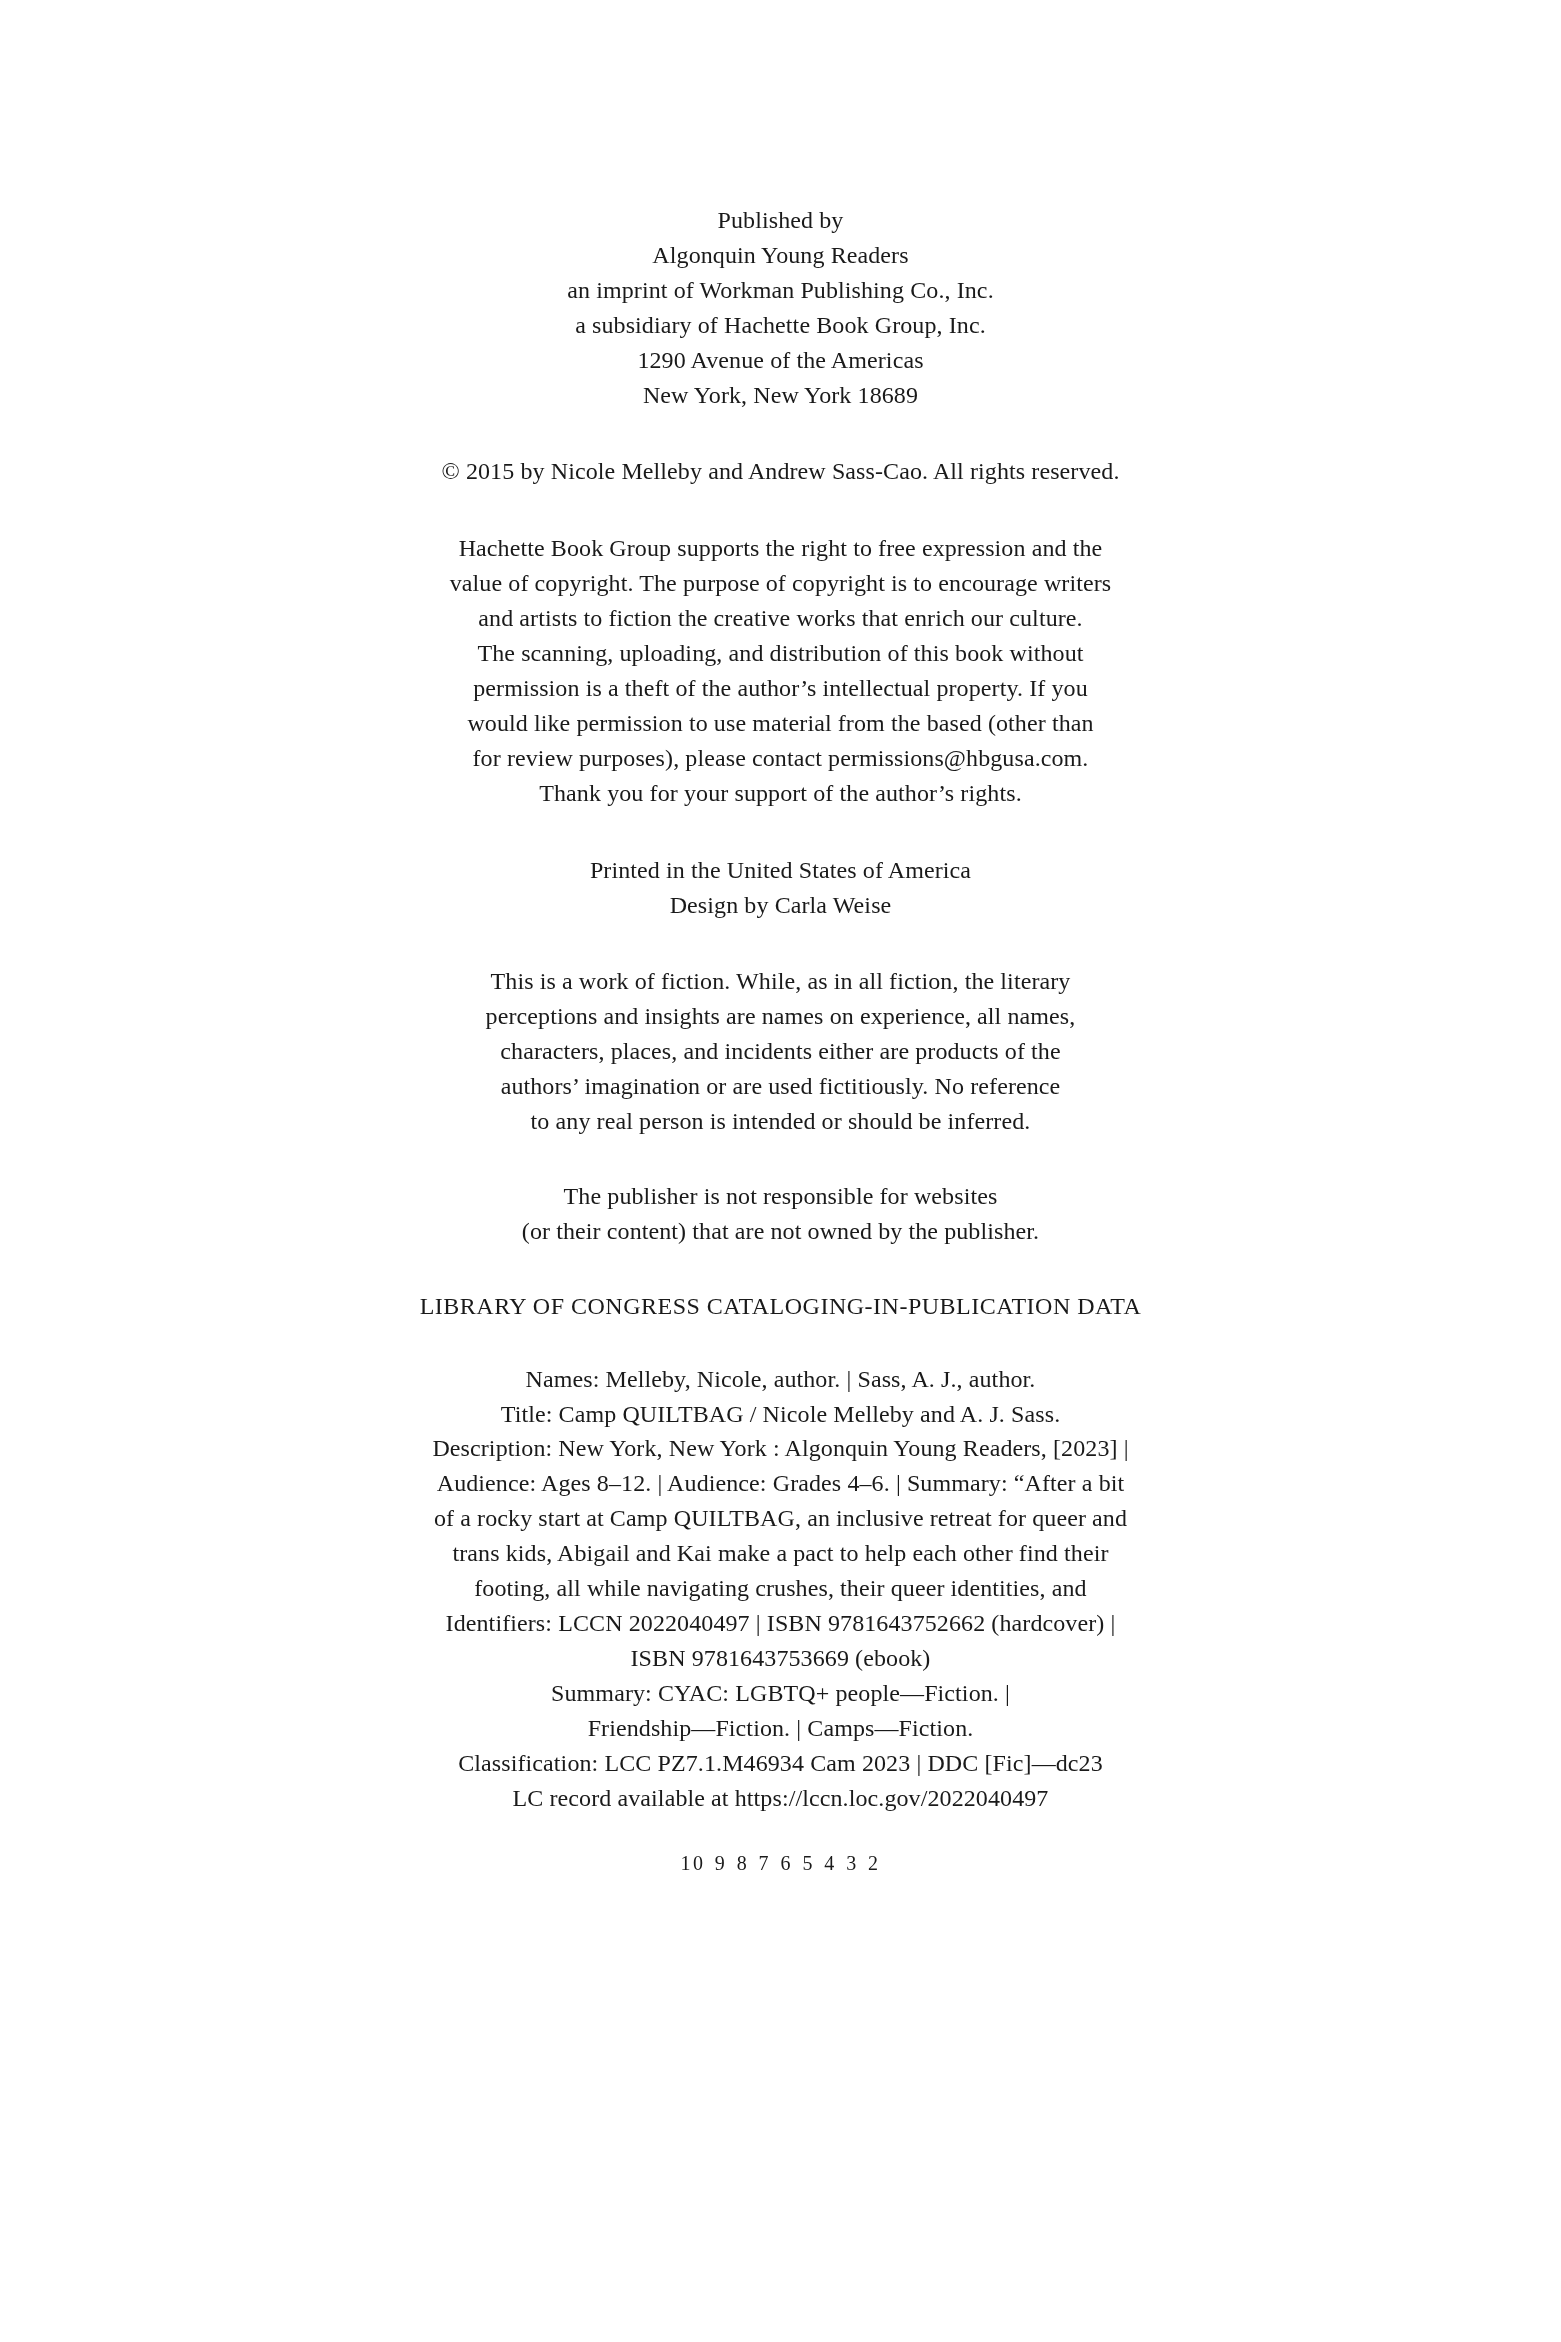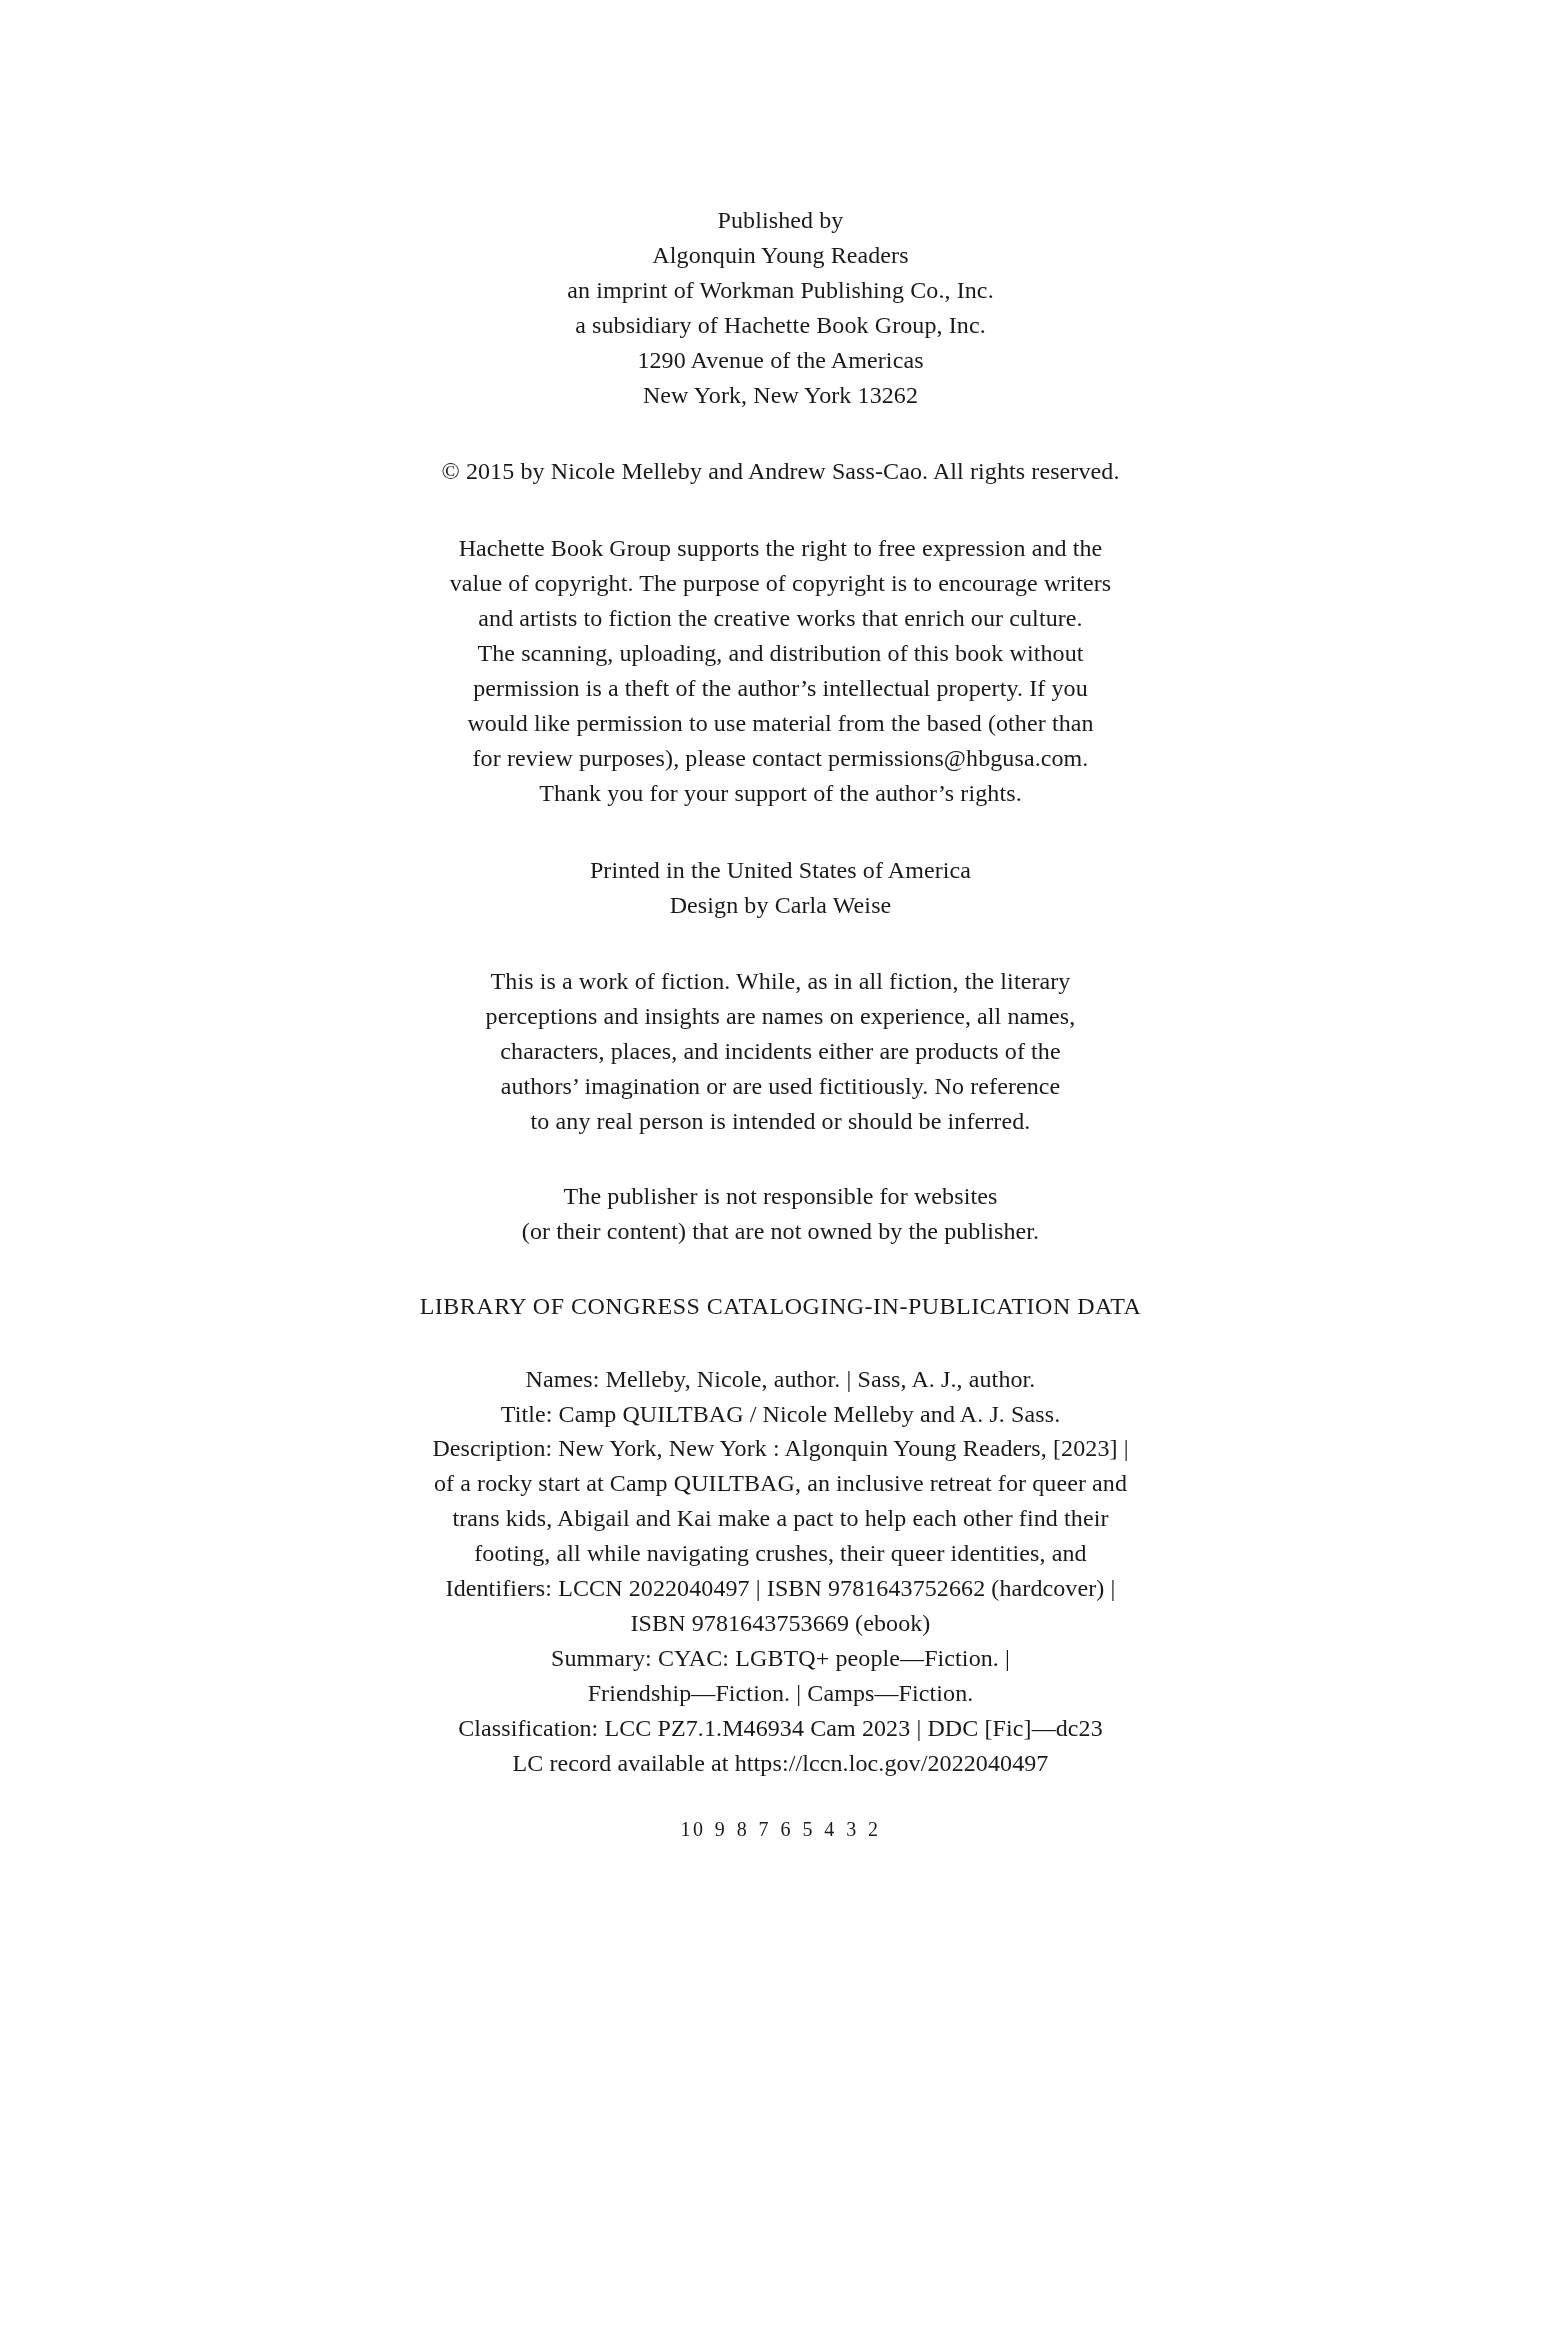--- a/index.html
+++ b/index.html
@@ -60,21 +60,21 @@
 
 <div class="page">
   <div class="content">
 
     <div class="block imprint">
       <span class="line">Published by</span>
       <span class="line">Algonquin Young Readers</span>
       <span class="line">an imprint of Workman Publishing Co., Inc.</span>
       <span class="line">a subsidiary of Hachette Book Group, Inc.</span>
       <span class="line">1290 Avenue of the Americas</span>
-      <span class="line">New York, New York 13262</span>
+      <span class="line">New York, New York 18689</span>
     </div>
 
     <div class="gap-lg"></div>
 
     <div class="block copyright-notice">
       <span class="line copyright-line">© 2015 by Nicole Melleby and Andrew Sass-Cao. All rights reserved.</span>
     </div>
 
     <div class="gap-lg"></div>
 
@@ -118,20 +118,21 @@
     <div class="block">
       <span class="line lccn-heading">LIBRARY OF CONGRESS CATALOGING-IN-PUBLICATION DATA</span>
     </div>
 
     <div class="gap-sm"></div>
 
     <div class="block cip">
       <span class="line">Names: Melleby, Nicole, author. | Sass, A. J., author.</span>
       <span class="line">Title: Camp QUILTBAG / Nicole Melleby and A. J. Sass.</span>
       <span class="line">Description: New York, New York : Algonquin Young Readers, [2023] |</span>
+      <span class="line">Audience: Ages 8–12. | Audience: Grades 4–6. | Summary: “After a bit</span>
       <span class="line">of a rocky start at Camp QUILTBAG, an inclusive retreat for queer and</span>
       <span class="line">trans kids, Abigail and Kai make a pact to help each other find their</span>
       <span class="line">footing, all while navigating crushes, their queer identities, and</span>
       <span class="line">Identifiers: LCCN 2022040497 | ISBN 9781643752662 (hardcover) |</span>
       <span class="line">ISBN 9781643753669 (ebook)</span>
       <span class="line">Summary: CYAC: LGBTQ+ people—Fiction. |</span>
       <span class="line">Friendship—Fiction. | Camps—Fiction.</span>
       <span class="line">Classification: LCC PZ7.1.M46934 Cam 2023 | DDC [Fic]—dc23</span>
       <span class="line">LC record available at https://lccn.loc.gov/2022040497</span>
     </div>

